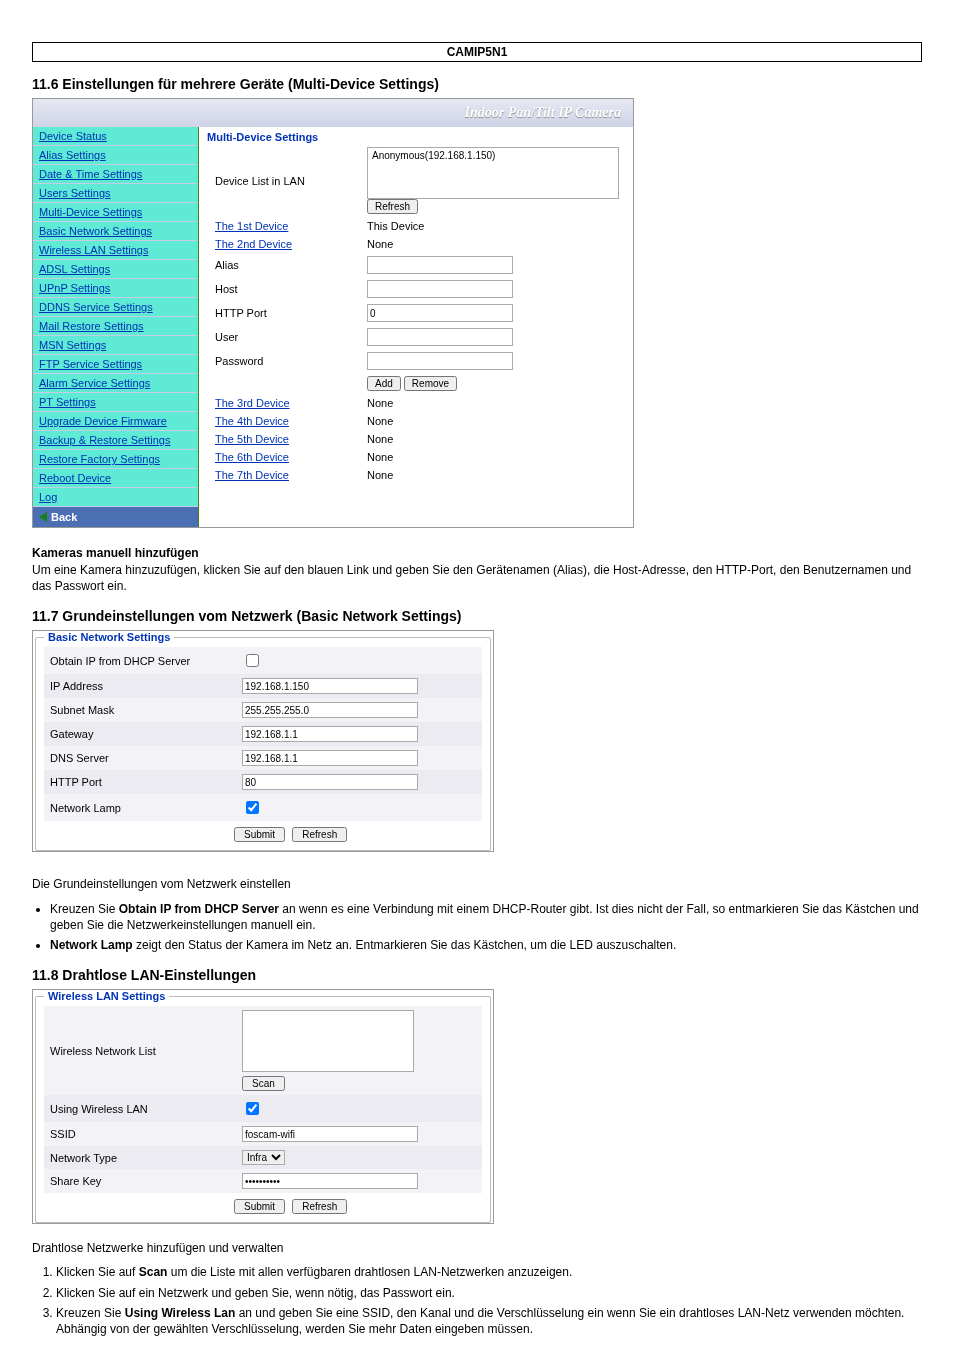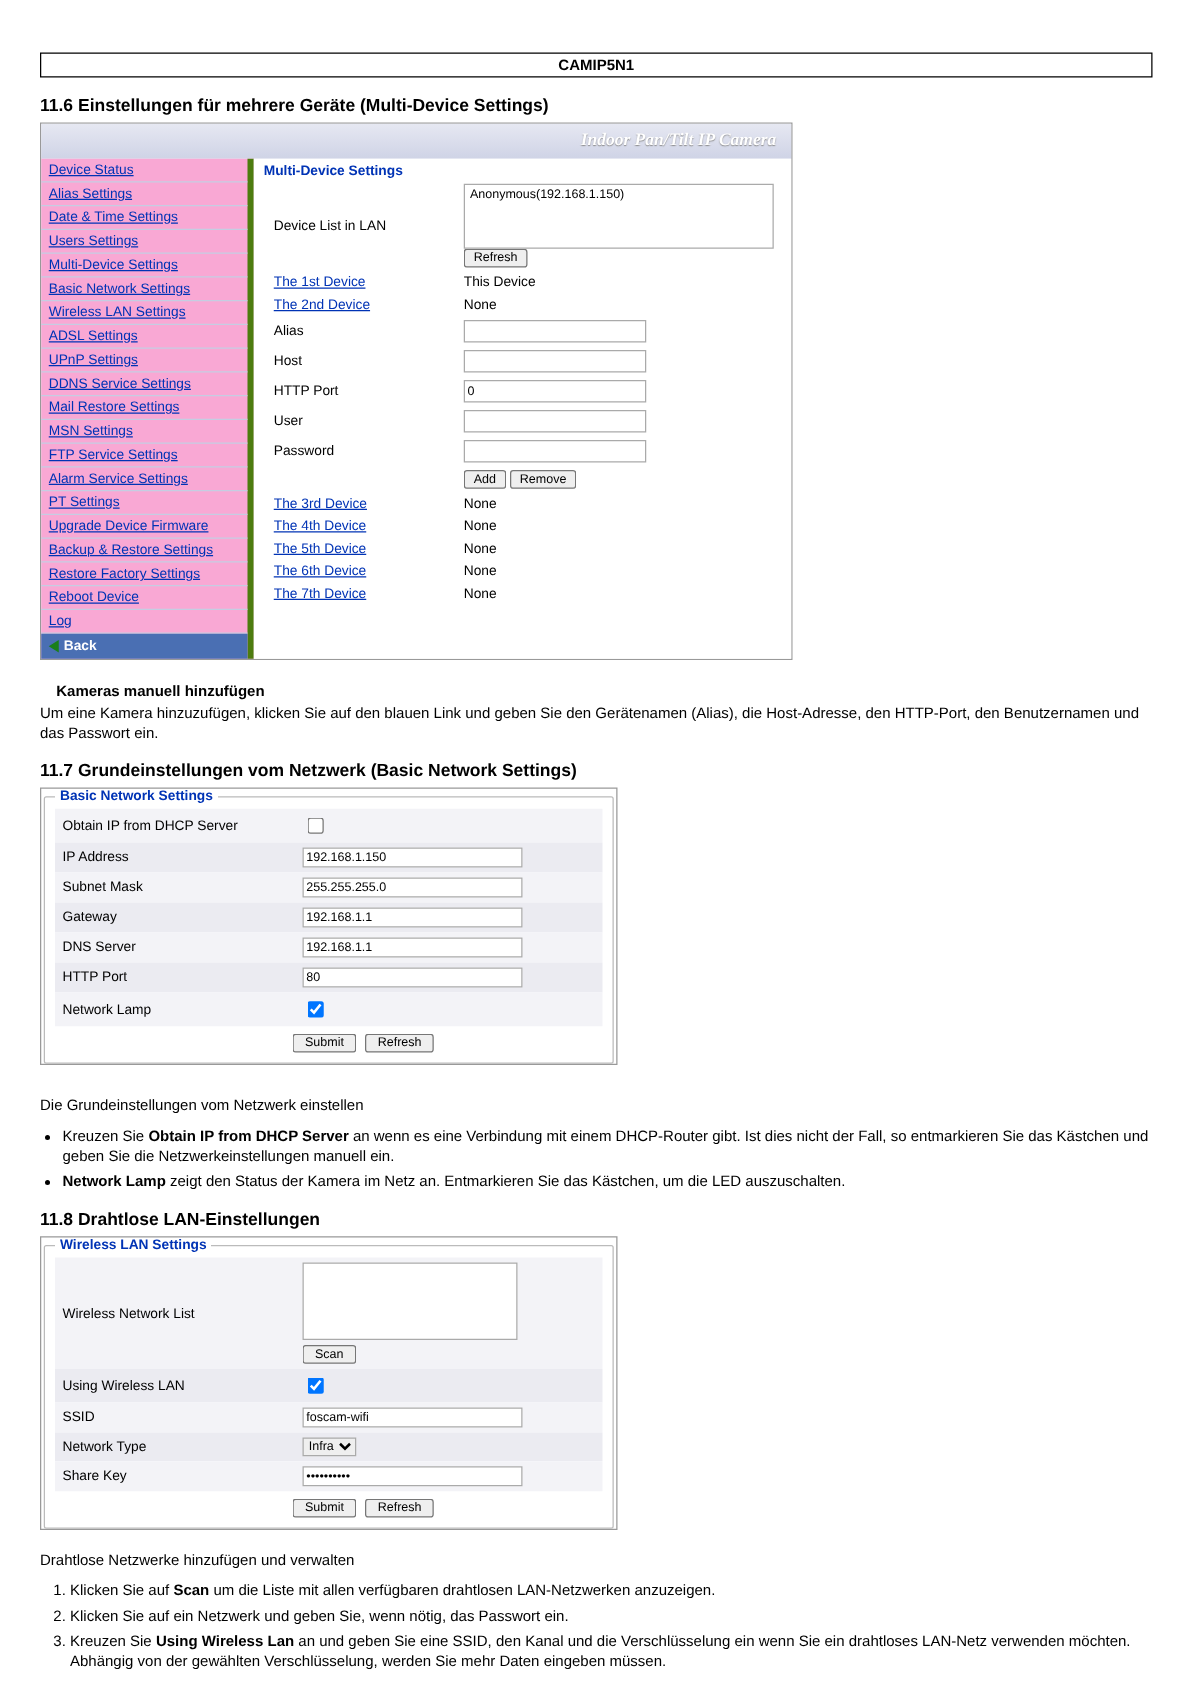--- a/index.html
+++ b/index.html
@@ -1,32 +1,32 @@
 <!DOCTYPE html>
 <html><head>
 <meta charset="utf-8">
 <style>
 body { font-family: Verdana, Arial, sans-serif; font-size: 12px; color: #000; margin: 0; padding: 0; background:#fff; }
 .page { width: 890px; margin: 0 auto; padding: 20px 32px; }
 .header-box { border: 1px solid #000; padding: 2px 6px; text-align: center; font-weight: bold; font-size: 12px; margin-top: 22px; }
 h2.section { font-size: 14px; font-weight: bold; margin: 14px 0 6px 0; }
-h3.sub { font-size: 12px; font-weight: bold; margin: 18px 0 2px 13px; }
+h3.sub { font-size: 12px; font-weight: bold; margin: 18px 0 2px 0; }
 p { margin: 2px 0 8px 0; line-height: 1.35; }
 ul.bullets { margin: 2px 0 8px 18px; padding:0; }
 ul.bullets li { margin-bottom: 4px; line-height:1.35; }
 ol.nums { margin: 2px 0 8px 24px; padding:0; }
 ol.nums li { margin-bottom: 4px; line-height:1.35; }
 
 .shot { border:1px solid #999; margin-top:6px; }
 
 
 .mds { width: 600px; }
 .mds .banner { background: linear-gradient(#e6e8f2,#cfd3e6); text-align:right; padding:6px 12px; color:#fff; font-style:italic; font-weight:bold; font-family: Georgia, serif; text-shadow:0 1px 1px #888; font-size:14px;}
 .mds-body { display:flex; }
-.side { width: 165px; background:#f9a8d4; border-right:5px solid #4d7c0f; font-size:11px; }
+.side { width: 165px; background:#5eead4; border-right:1px solid #4d7c0f; font-size:11px; }
 .side-item { color:#0033b5; padding:3px 6px; border-bottom:1px solid #c5cde2; text-decoration:underline; cursor:default; }
 .side-back { background:#4a6fb3; color:#fff; font-weight:bold; padding:4px 6px; display:flex; align-items:center; gap:4px; }
 .arrow-back { width:0;height:0;border-top:5px solid transparent;border-bottom:5px solid transparent;border-right:8px solid #1a7f1a; display:inline-block;}
 .main { flex:1; padding:4px 8px; font-size:11px; background:#fff; }
 .legend { color:#0033b5; font-weight:bold; font-size:11px; }
 .lbl { text-align:left; padding:2px 6px; width:140px;}
 .val { padding:2px 4px; }
 .btn { font-size:10px; padding:0 6px; }
 .linkblue { color:#0033b5; text-decoration:underline; }
 input.tiny { font-size:10px; width:140px; height:14px; border:1px solid #aaa; }

